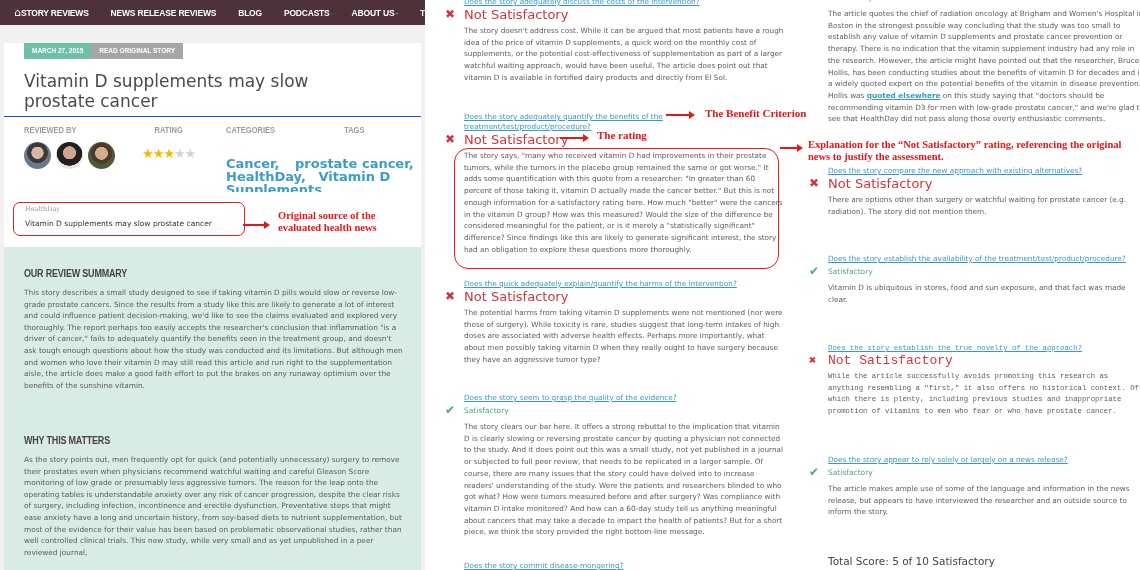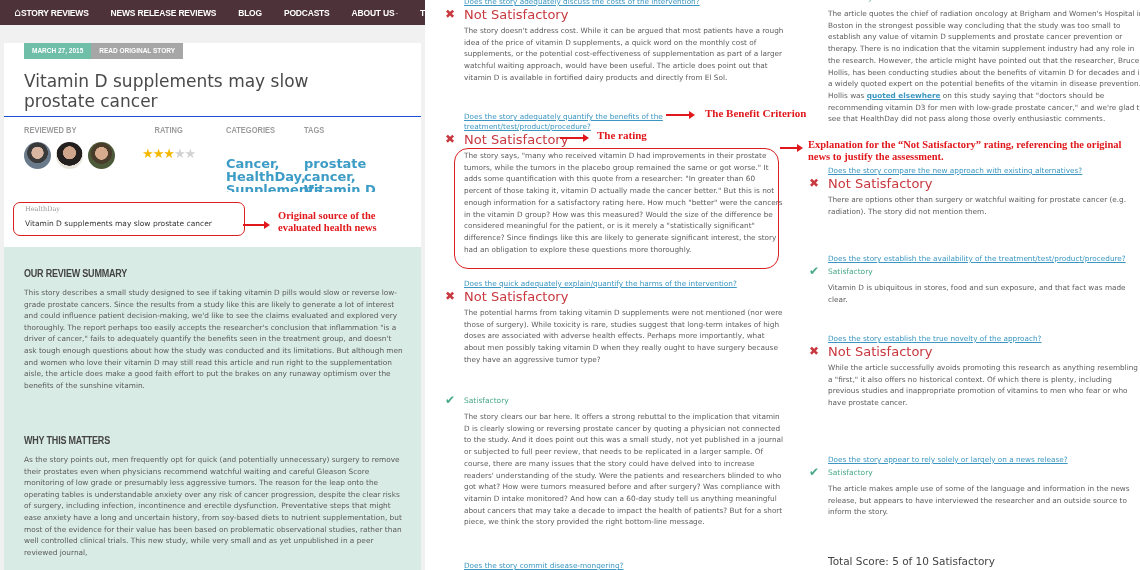--- a/index.html
+++ b/index.html
@@ -97,21 +97,21 @@
       </div>
     </div>
     <div class="col" style="left:222px;">
       <div class="label">CATEGORIES</div>
       <div class="linklist">
         <div>Cancer,</div>
         <div>HealthDay,</div>
         <div>Supplements</div>
       </div>
     </div>
-    <div class="col" style="left:300px;">
+    <div class="col" style="left:291px;text-align:center;">
       <div class="label">TAGS</div>
       <div class="linklist">
         <div>prostate cancer,</div>
         <div>Vitamin D</div>
       </div>
     </div>
   </div>
 
   <div class="source-box">
     <div class="source-outline"></div>
@@ -158,20 +158,21 @@
 <div class="crit" style="left:464px; top:279px; width:320px;">
   <a class="q">Does the quick adequately explain/quantify the harms of the intervention?</a>
   <div class="rating">
     <span class="ricon x-icon" style="left:-19px;">✖</span>
     <span class="r-not">Not Satisfactory</span>
   </div>
   <div class="body">The potential harms from taking vitamin D supplements were not mentioned (nor were those of surgery).  While toxicity is rare, studies suggest that long-term intakes of high doses are associated with adverse health effects. Perhaps more importantly, what about men possibly taking vitamin D when they really ought to have surgery because they have an aggressive tumor type?</div>
 </div>
 
 <div class="crit" style="left:464px; top:393px; width:320px;">
+  <a class="q">Does the story seem to grasp the quality of the evidence?</a>
   <div class="rating">
     <span class="ricon check-icon" style="left:-19px;">✔</span>
     <span class="r-sat">Satisfactory</span>
   </div>
   <div class="body">The story clears our bar here. It offers a strong rebuttal to the implication that vitamin D is clearly slowing or reversing prostate cancer by quoting a physician not connected to the study. And it does point out this was a small study, not yet published in a journal or subjected to full peer review, that needs to be replicated in a larger sample. Of course, there are many issues that the story could have delved into to increase readers' understanding of the study. Were the patients and researchers blinded to who got what? How were tumors measured before and after surgery? Was compliance with vitamin D intake monitored? And how can a 60-day study tell us anything meaningful about cancers that may take a decade to impact the health of patients? But for a short piece, we think the story provided the right bottom-line message.</div>
 </div>
 
 <div class="crit" style="left:464px; top:561px; width:320px;">
   <a class="q">Does the story commit disease-mongering?</a>
 </div>
@@ -195,21 +196,21 @@
 
 <div class="crit" style="left:828px; top:254px; width:310px;">
   <a class="q">Does the story establish the availability of the treatment/test/product/procedure?</a>
   <div class="rating">
     <span class="ricon check-icon" style="left:-19px;">✔</span>
     <span class="r-sat">Satisfactory</span>
   </div>
   <div class="body">Vitamin D is ubiquitous in stores, food and sun exposure, and that fact was made clear.</div>
 </div>
 
-<div class="crit" style="left:828px; top:334px; width:312px;">
+<div class="crit" style="left:828px; top:343px; width:312px;font-family:Liberation Mono, monospace;">
   <a class="q">Does the story establish the true novelty of the approach?</a>
   <div class="rating">
     <span class="ricon x-icon" style="left:-19px;">✖</span>
     <span class="r-not">Not Satisfactory</span>
   </div>
   <div class="body">While the article successfully avoids promoting this research as anything resembling a "first," it also offers no historical context. Of which there is plenty, including previous studies and inappropriate promotion of vitamins to men who fear or who have prostate cancer.</div>
 </div>
 
 <div class="crit" style="left:828px; top:455px; width:312px;">
   <a class="q">Does the story appear to rely solely or largely on a news release?</a>

